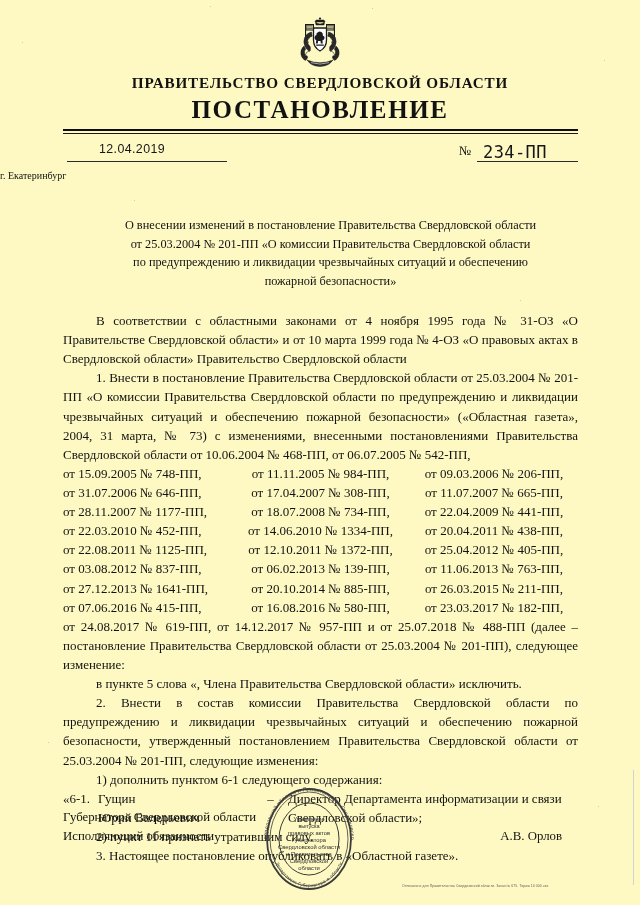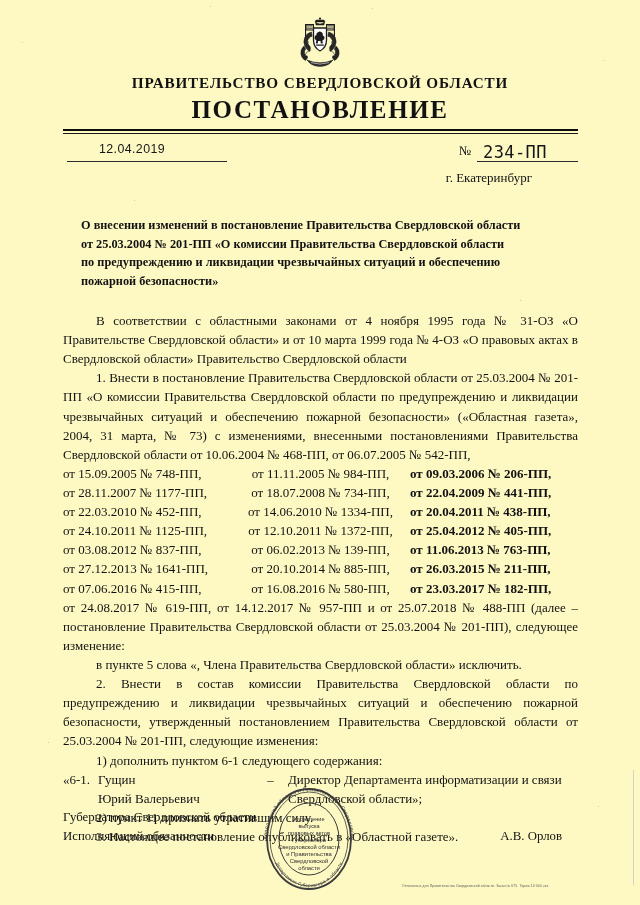--- a/index.html
+++ b/index.html
@@ -119,32 +119,33 @@
     width: 101px;
     height: 1.3px;
     background: #2b2b2b;
   }
 
   .city {
     position: absolute;
     top: 170px;
     left: 0;
     width: 532px;
-    text-align: right;
-    font-size: 13px;
+    text-align: left;
+    font-size: 10px;
   }
 
   
   .doc-title {
     position: absolute;
     top: 216px;
-    left: 81px;
+    left: 88px;
     width: 485px;
+    text-align: center;
     font-size: 12.3px;
-    font-weight: bold;
+    font-weight: normal;
     line-height: 1.52;
   }
 
   
   .body {
     position: absolute;
     top: 311px;
     left: 63px;
     width: 515px;
     font-size: 13px;
@@ -163,21 +164,21 @@
 
   
   .ref-line {
     display: flex;
     justify-content: space-between;
     white-space: nowrap;
   }
   .ref-line span { display: inline-block; }
   .ref-line .c1 { min-width: 168px; }
   .ref-line .c2 { min-width: 168px; text-align: center; }
-  .ref-line .c3 { min-width: 168px; text-align: left; font-weight: bold; }
+  .ref-line .c3 { min-width: 168px; text-align: center; }
 
   .sub-item { text-indent: 33px; }
 
   
   .appt {
     display: flex;
     margin-top: 0;
   }
   .appt-lead {
     width: 35px;
@@ -345,31 +346,36 @@
 
     <p class="p indent">1. Внести в постановление Правительства Свердловской области от 25.03.2004 № 201-ПП «О комиссии Правительства Свердловской области по предупреждению и ликвидации чрезвычайных ситуаций и обеспечению пожарной безопасности» («Областная газета», 2004, 31 марта, № 73) с изменениями, внесенными постановлениями Правительства Свердловской области от 10.06.2004 № 468-ПП, от 06.07.2005 № 542-ПП,</p>
 
     <div>
       <div class="ref-line">
         <span class="c1">от 15.09.2005    № 748-ПП,</span>
         <span class="c2">от 11.11.2005      № 984-ПП,</span>
         <span class="c3">от 09.03.2006      № 206-ПП,</span>
       </div>
       <div class="ref-line">
+        <span class="c1">от 31.07.2006 № 646-ПП,</span>
+        <span class="c2">от 17.04.2007      № 308-ПП,</span>
+        <span class="c3">от 11.07.2007      № 665-ПП,</span>
+      </div>
+      <div class="ref-line">
         <span class="c1">от 28.11.2007 № 1177-ПП,</span>
         <span class="c2">от 18.07.2008      № 734-ПП,</span>
         <span class="c3">от 22.04.2009      № 441-ПП,</span>
       </div>
       <div class="ref-line">
         <span class="c1">от 22.03.2010 № 452-ПП,</span>
         <span class="c2">от 14.06.2010      № 1334-ПП,</span>
         <span class="c3">от 20.04.2011      № 438-ПП,</span>
       </div>
       <div class="ref-line">
-        <span class="c1">от 24.10.2011 № 1125-ПП,</span>
+        <span class="c1">от 22.08.2011 № 1125-ПП,</span>
         <span class="c2">от 12.10.2011      № 1372-ПП,</span>
         <span class="c3">от 25.04.2012      № 405-ПП,</span>
       </div>
       <div class="ref-line">
         <span class="c1">от 03.08.2012 № 837-ПП,</span>
         <span class="c2">от 06.02.2013      № 139-ПП,</span>
         <span class="c3">от 11.06.2013      № 763-ПП,</span>
       </div>
       <div class="ref-line">
         <span class="c1">от 27.12.2013 № 1641-ПП,</span>

